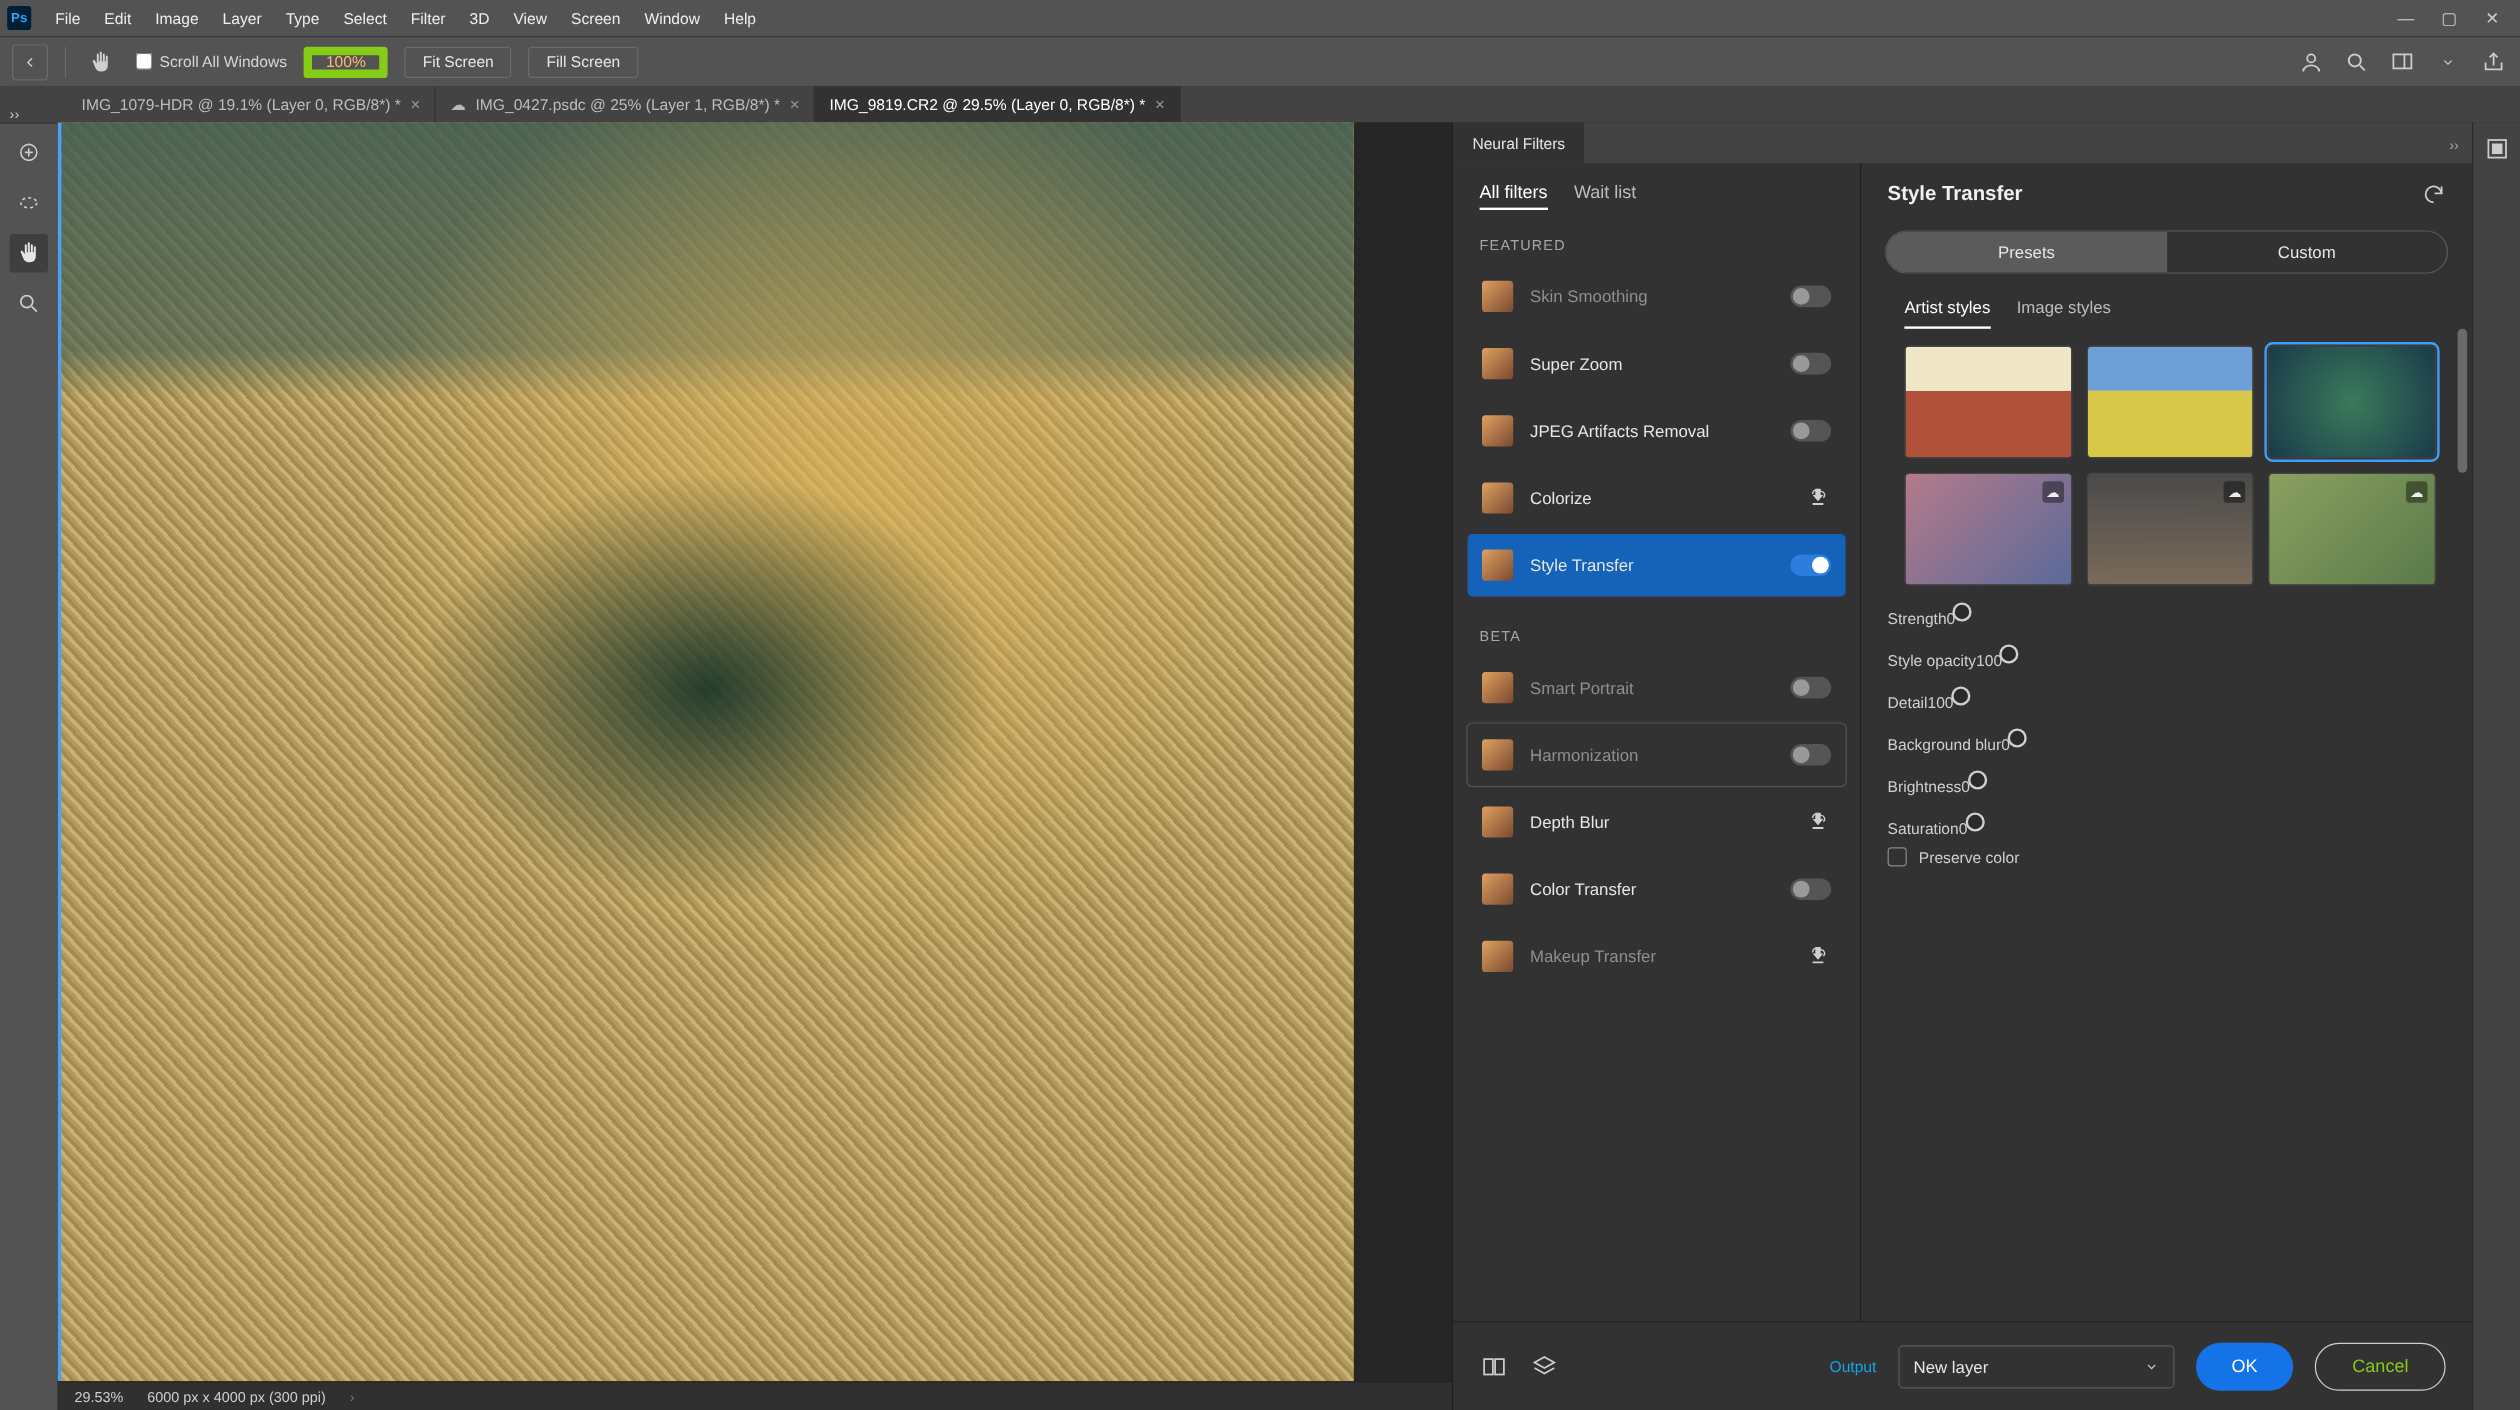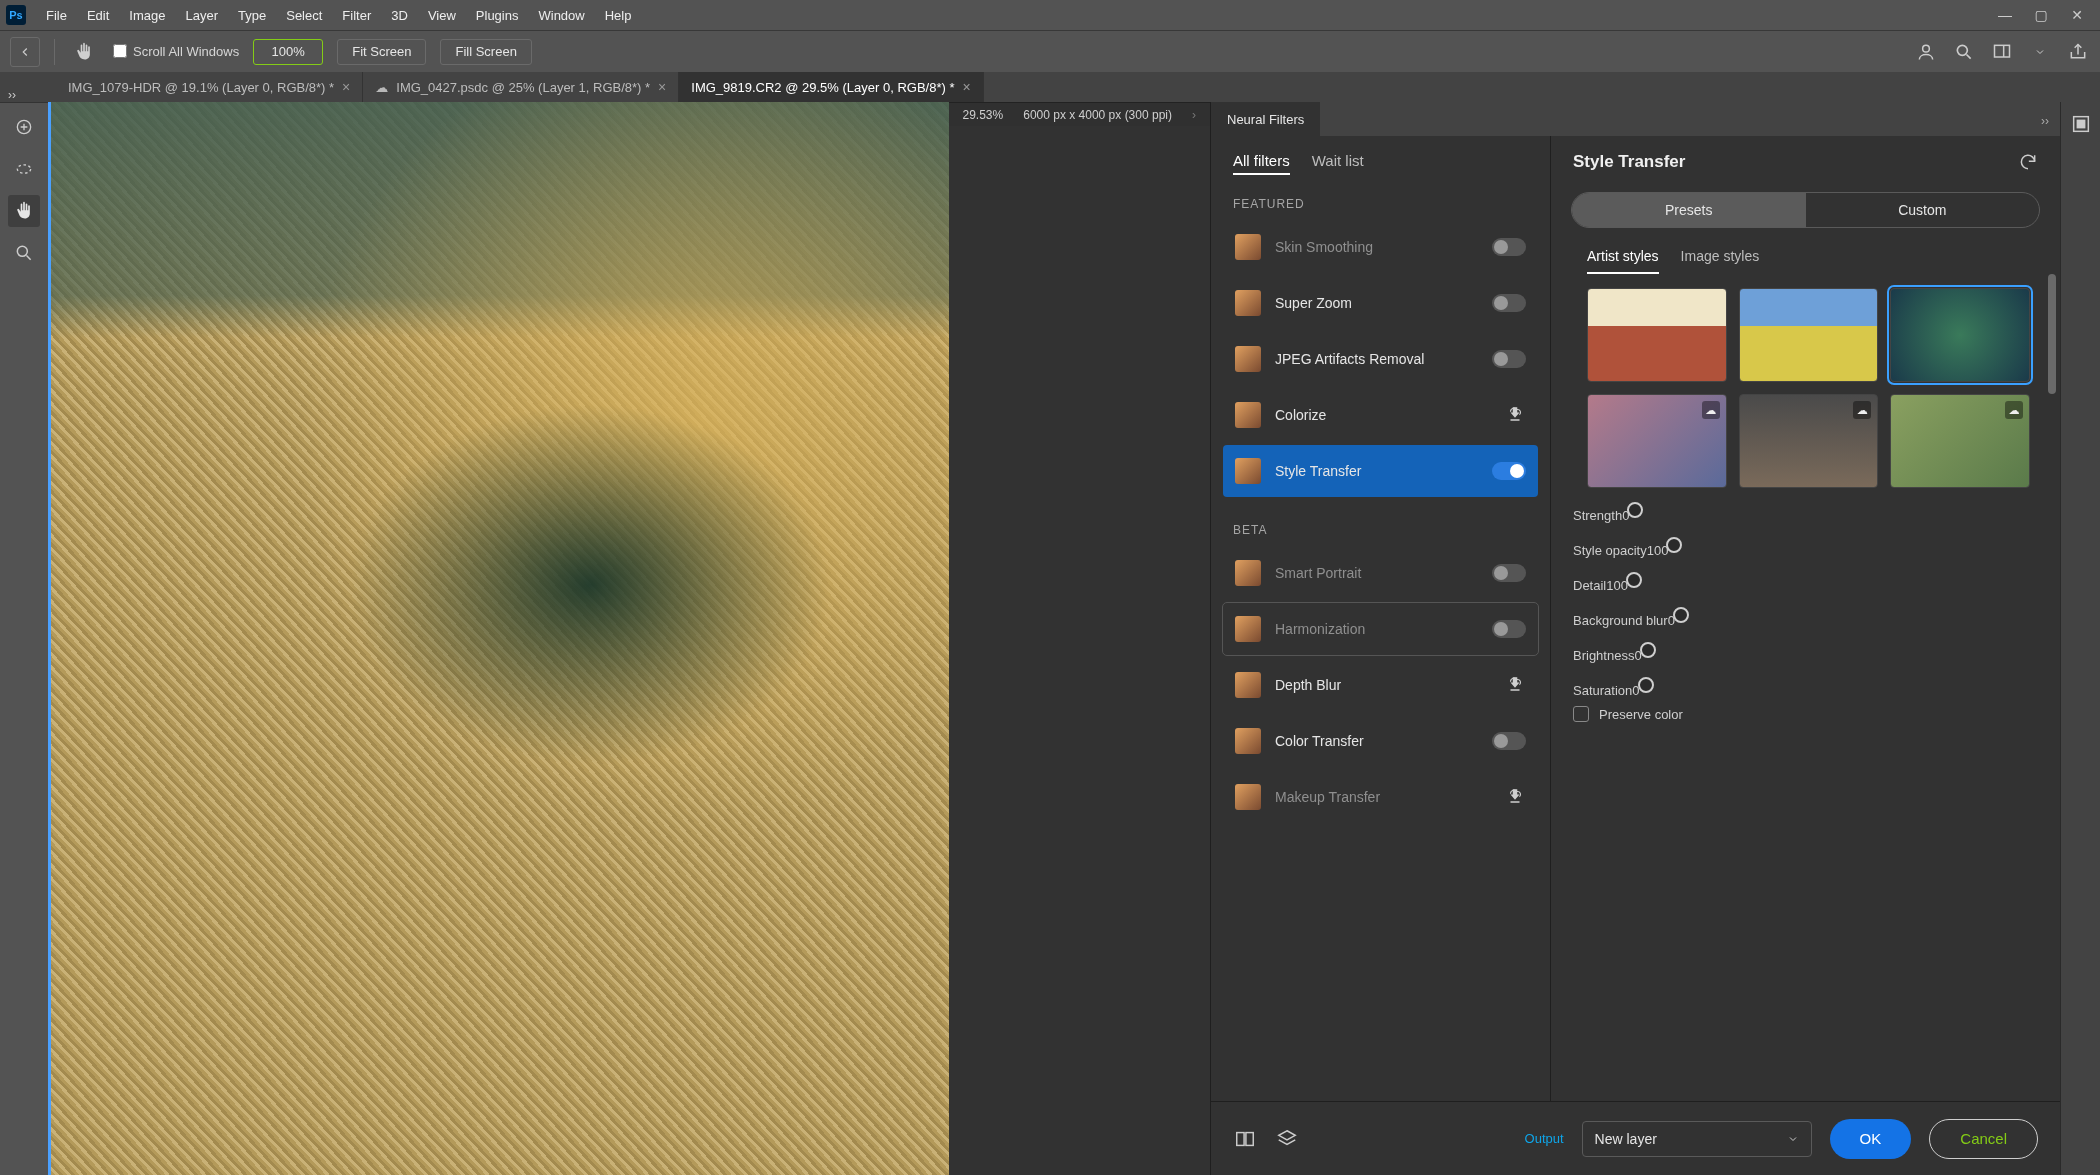--- a/index.html
+++ b/index.html
@@ -12,39 +12,39 @@
 .menu-item{padding:4px 10px;color:#eee;cursor:pointer;font-size:13px}
 .window-controls{margin-left:auto;display:flex;gap:18px;padding-right:8px}
 .win-btn{width:18px;height:18px;display:flex;align-items:center;justify-content:center;color:#ccc;cursor:pointer;font-size:14px}
 
 
 .optbar{height:42px;background:#535353;display:flex;align-items:center;padding:0 10px;gap:14px;border-top:1px solid #383838}
 .back-btn{width:30px;height:30px;border:1px solid #6a6a6a;border-radius:3px;display:flex;align-items:center;justify-content:center;cursor:pointer}
 .hand-ico{width:30px;height:30px;display:flex;align-items:center;justify-content:center}
 .chk{display:flex;align-items:flex-start;gap:6px;color:#d6d6d6;font-size:13px}
 .chk input{width:14px;height:14px}
-.zoom-box{width:70px;height:26px;border:1px solid #84cc16;border-radius:3px;display:flex;align-items:center;justify-content:center;color:#e5e5e5;font-size:13px}
+.zoom-box{width:70px;height:26px;border:7px solid #84cc16;border-radius:3px;display:flex;align-items:center;justify-content:center;color:#fdba74;font-size:13px}
 .pill-btn{height:26px;padding:0 14px;border:1px solid #6a6a6a;border-radius:3px;display:flex;align-items:center;justify-content:center;color:#e6e6e6;cursor:pointer;font-size:13px;background:#535353}
 .optbar-right{margin-left:auto;display:flex;align-items:center;gap:14px}
 .ico24{width:24px;height:24px;display:flex;align-items:center;justify-content:center;color:#ccc;cursor:pointer}
 
 
 .tabstrip{height:30px;background:#434343;display:flex;align-items:flex-end;padding-left:56px;gap:0}
 .doc-tab{height:30px;padding:0 12px;display:flex;align-items:center;gap:8px;color:#bdbdbd;font-size:13px;border-right:1px solid #333;cursor:pointer}
 .doc-tab.active{background:#323232;color:#fff}
 .doc-tab .x{color:#999;font-size:14px}
 .cloud-ico{color:#b8b8b8}
 
 
 .body{flex:1;display:flex;min-height:0}
 .toolbar-left{width:48px;background:#535353;display:flex;flex-direction:column;align-items:center;padding-top:8px;gap:10px;border-top:1px solid #333}
 .tool-btn{width:32px;height:32px;display:flex;align-items:center;justify-content:center;color:#ccc;cursor:pointer;border-radius:3px}
 .tool-btn.active{background:#3f3f3f}
 
-.canvas-wrap{flex:1;display:flex;flex-direction:row;min-width:0}
+.canvas-wrap{flex:1;display:flex;flex-direction:column;min-width:0}
 .canvas{flex:1;background:#262626;position:relative;overflow:hidden}
 .canvas img,.canvas .fake-img{position:absolute;inset:0}
 .fake-img{left:160px;top:0;width:1080px;height:100%;border-left:3px solid #4aa0ff;background:
   radial-gradient(ellipse 400px 300px at 50% 45%, rgba(20,50,40,0.9), transparent 60%),
   radial-gradient(circle at 60% 30%, rgba(220,180,90,0.7), transparent 40%),
   linear-gradient(180deg, rgba(60,90,80,0.85) 0%, rgba(60,90,80,0.6) 18%, transparent 22%),
   repeating-linear-gradient(47deg, #b49a5a 0 3px, #c9b176 3px 6px, #a38a4e 6px 9px),
   repeating-linear-gradient(-35deg, rgba(140,60,50,0.25) 0 4px, transparent 4px 9px),
   #bfa667}
 .statusbar{height:24px;background:#303030;color:#cfcfcf;font-size:12px;display:flex;align-items:center;gap:20px;padding:0 14px;border-top:1px solid #222}
@@ -126,21 +126,21 @@
     <div id="menu-host" style="display: flex;">
         <div class="menu-item">File</div>
         <div class="menu-item">Edit</div>
         <div class="menu-item">Image</div>
         <div class="menu-item">Layer</div>
         <div class="menu-item">Type</div>
         <div class="menu-item">Select</div>
         <div class="menu-item">Filter</div>
         <div class="menu-item">3D</div>
         <div class="menu-item">View</div>
-        <div class="menu-item">Plugins</div>
+        <div class="menu-item">Screen</div>
         <div class="menu-item">Window</div>
         <div class="menu-item">Help</div>
       </div>
     <div class="window-controls">
       <div class="win-btn">—</div>
       <div class="win-btn">▢</div>
       <div class="win-btn">✕</div>
     </div>
   </div>
 

